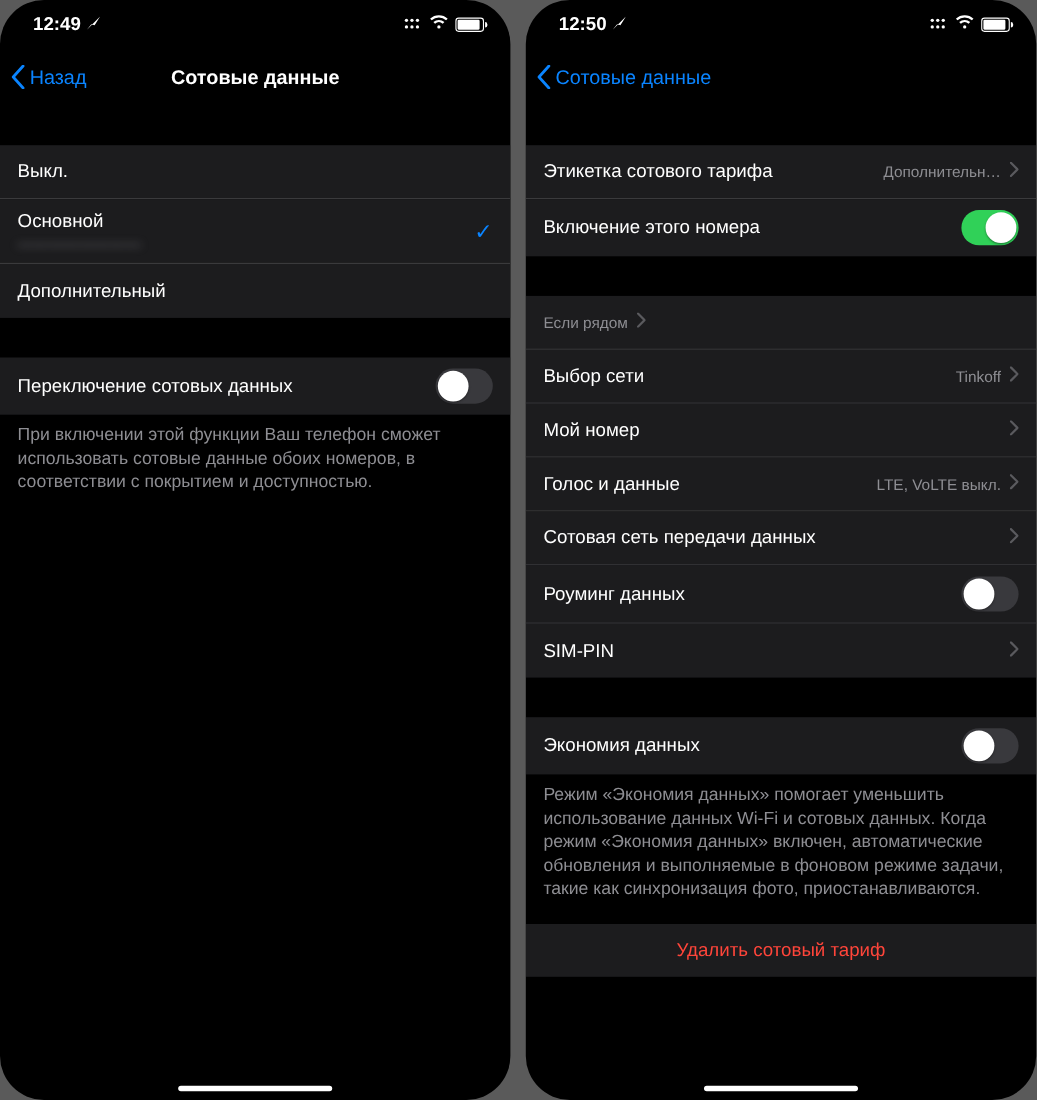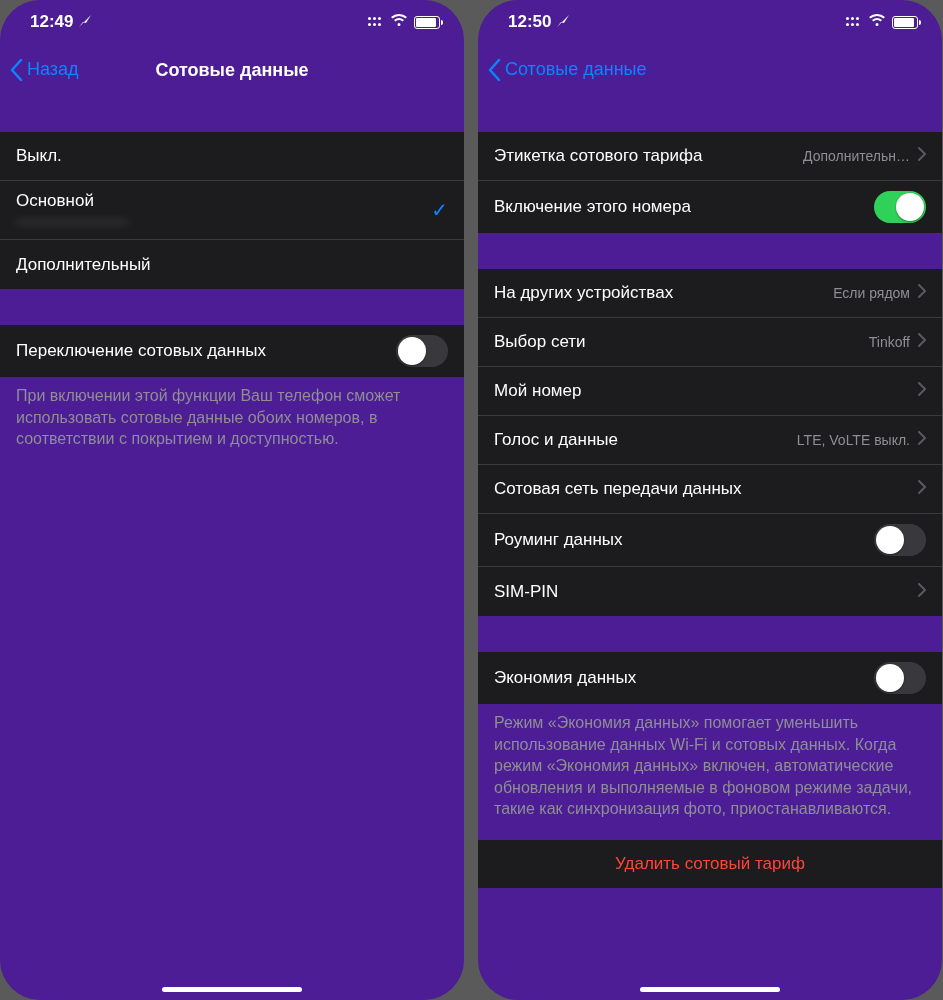--- a/index.html
+++ b/index.html
@@ -8,21 +8,21 @@
     font-family: -apple-system, "Helvetica Neue", Arial, sans-serif;
     display: flex;
     gap: 14px;
     padding: 0;
     width: 943px;
     height: 1000px;
   }
   .phone {
     width: 464px;
     height: 1000px;
-    background: #4c1d95;
+    background: #000000;
     border-radius: 40px;
     overflow: hidden;
     position: relative;
     display: flex;
     flex-direction: column;
   }
   .statusbar {
     height: 44px;
     display: flex;
     align-items: center;
@@ -45,21 +45,21 @@
   .battery::before { content:""; position:absolute; left:1px; top:1px; bottom:1px; width:20px; background:#fff; border-radius:1px;}
   .navbar {
     height: 52px;
     display: flex;
     align-items: center;
     padding: 0 10px;
     position: relative;
   }
   .nav-back {
     display: flex;
-    align-items: flex-start;
+    align-items: center;
     color: #0a84ff;
     font-size: 18px;
     gap: 4px;
   }
   .nav-back svg { width: 13px; height: 22px; }
   .nav-title {
     position: absolute;
     left: 50%;
     transform: translateX(-50%);
     color: #fff;
@@ -228,21 +228,20 @@
             </svg></span>
       </div>
       <div class="row">
         <span class="label">Включение этого номера</span>
         <span class="toggle on"></span>
       </div>
     </div>
 
     <div class="section">
       <div class="row">
-        <span class="label">На других устройствах</span>
         <span class="value">Если рядом</span>
         <span class="chevron"><svg viewBox="0 0 8 14">
               <path d="M1 1 L7 7 L1 13" stroke="#5a5a5e" stroke-width="2" fill="none" stroke-linecap="round"></path>
             </svg></span>
       </div>
       <div class="row">
         <span class="label">Выбор сети</span>
         <span class="value">Tinkoff</span>
         <span class="chevron"><svg viewBox="0 0 8 14">
               <path d="M1 1 L7 7 L1 13" stroke="#5a5a5e" stroke-width="2" fill="none" stroke-linecap="round"></path>

